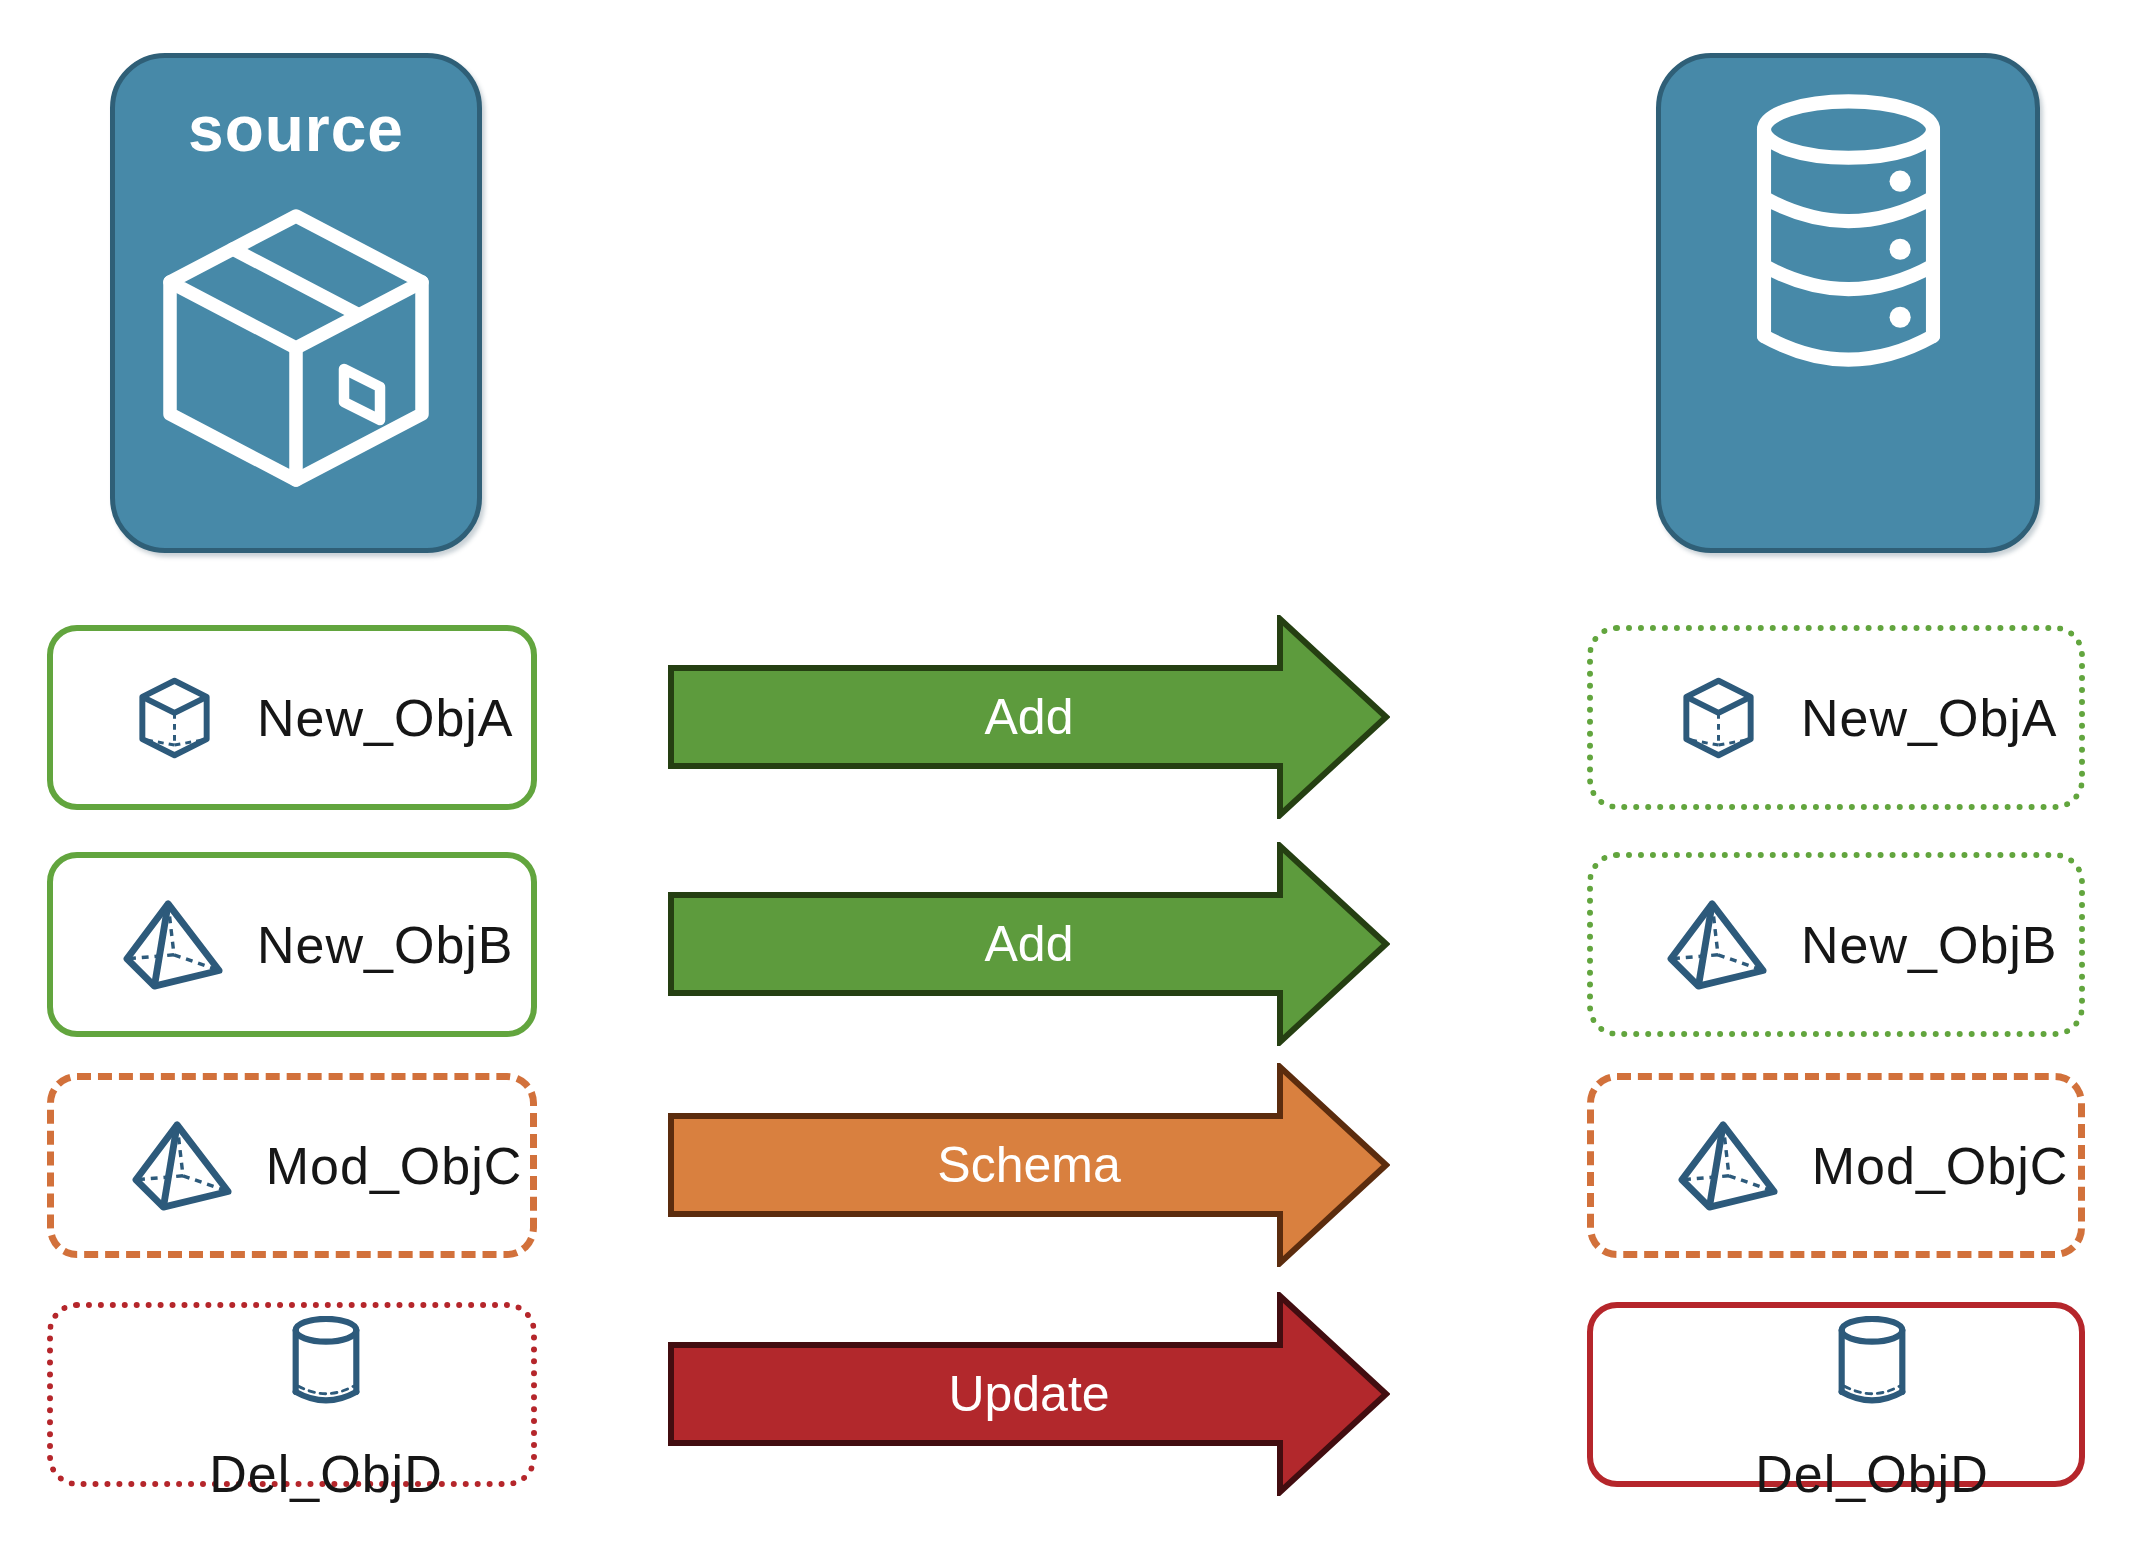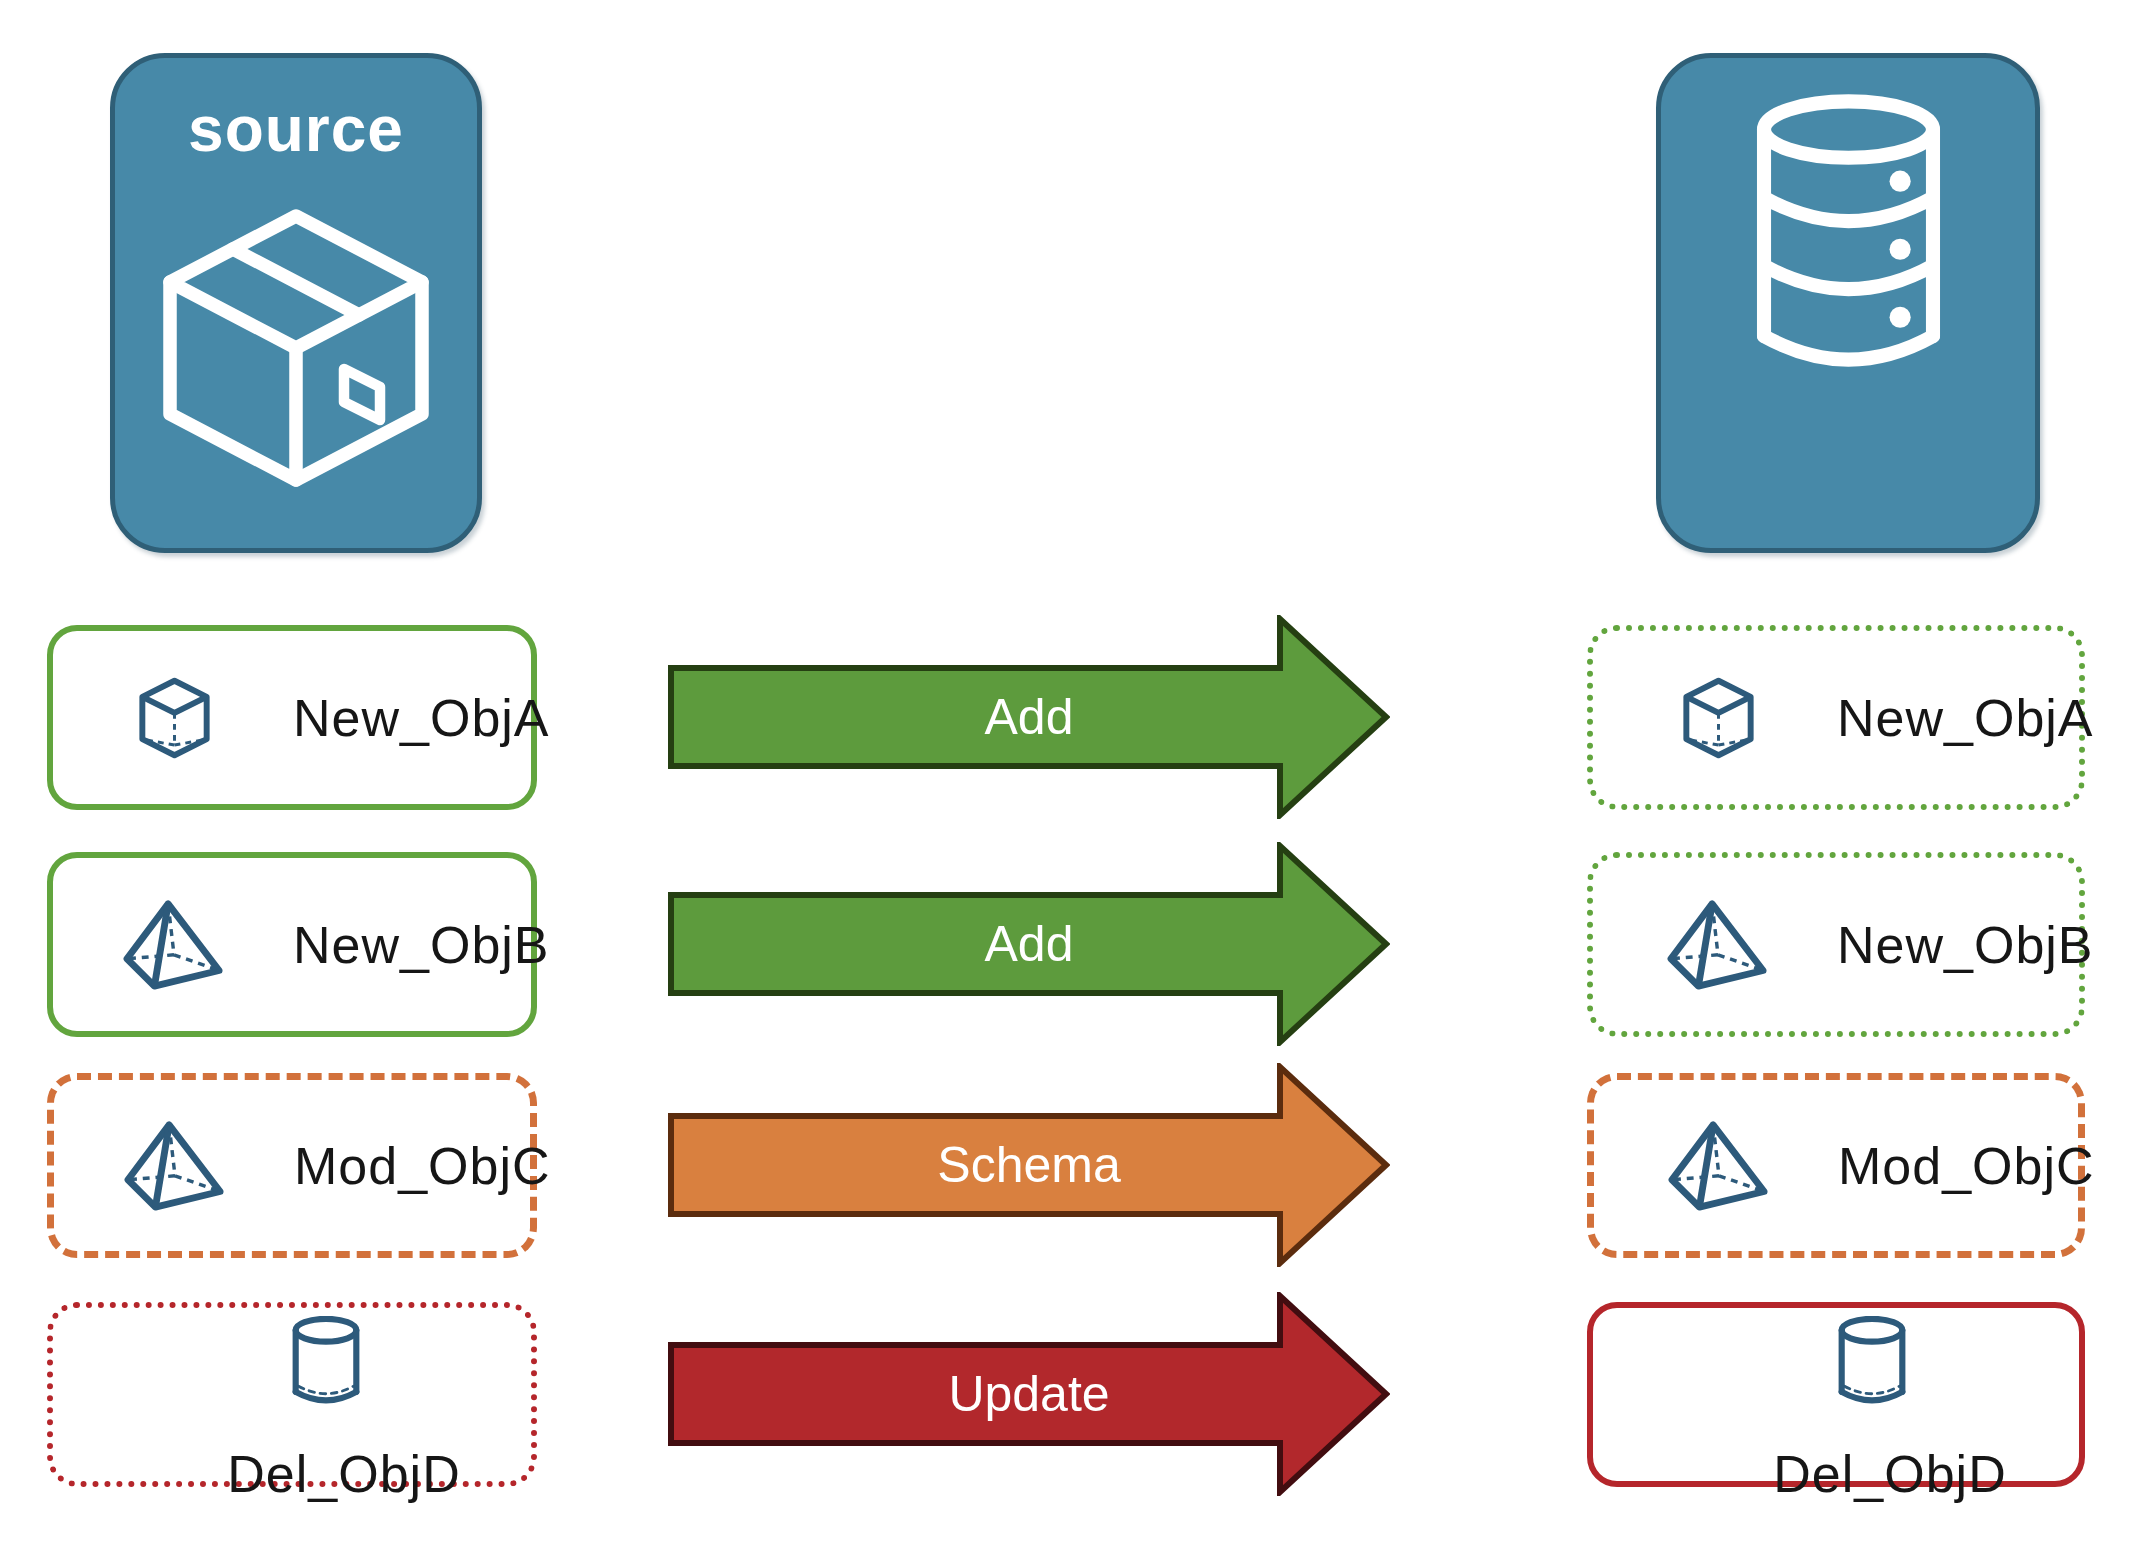--- a/index.html
+++ b/index.html
@@ -30,26 +30,26 @@
   #schema-arrow-wrap{left:520px;top:186px;width:1100px;height:246px;}
   .row-arrow-wrap{left:668px;width:722px;height:204px;}
   
   .objbox{
     position:absolute;box-sizing:border-box;height:185px;border-radius:30px;
     display:flex;align-items:center;padding-left:68px;gap:30px;background:#ffffff;
   }
   .objbox .icon-slot{
     width:106px;flex:0 0 106px;display:flex;align-items:center;justify-content:center;
   }
-  .objbox .obj-label{font-size:52px;color:#161616;letter-spacing:1px;margin-left:36px;}
+  .objbox .obj-label{font-size:52px;color:#161616;letter-spacing:1px;}
   .objbox-left{left:47px;width:490px;}
   .objbox-right{left:1587px;width:498px;padding-left:72px;}
   .b-green-solid {border:6px solid  #62a53e;}
   .b-green-dotted{border:6px dotted #62a53e;}
-  .b-orange-dashed{border:7px dashed #d2713b;}
+  .b-orange-dashed{border:7px dashed #d2713b;justify-content:center;}
   .b-red-dotted{border:6px dotted #b5262b;}
   .b-red-solid {border:6px solid  #b5262b;}
   .row-top-0{top:625px;} .row-top-1{top:852px;} .row-top-2{top:1073px;} .row-top-3{top:1302px;flex-direction:column;}
   .arr-top-0{top:615px;} .arr-top-1{top:842px;} .arr-top-2{top:1063px;} .arr-top-3{top:1292px;}
   svg{display:block;}
 </style>
 </head>
 <body>
 
 <div class="canvas">

